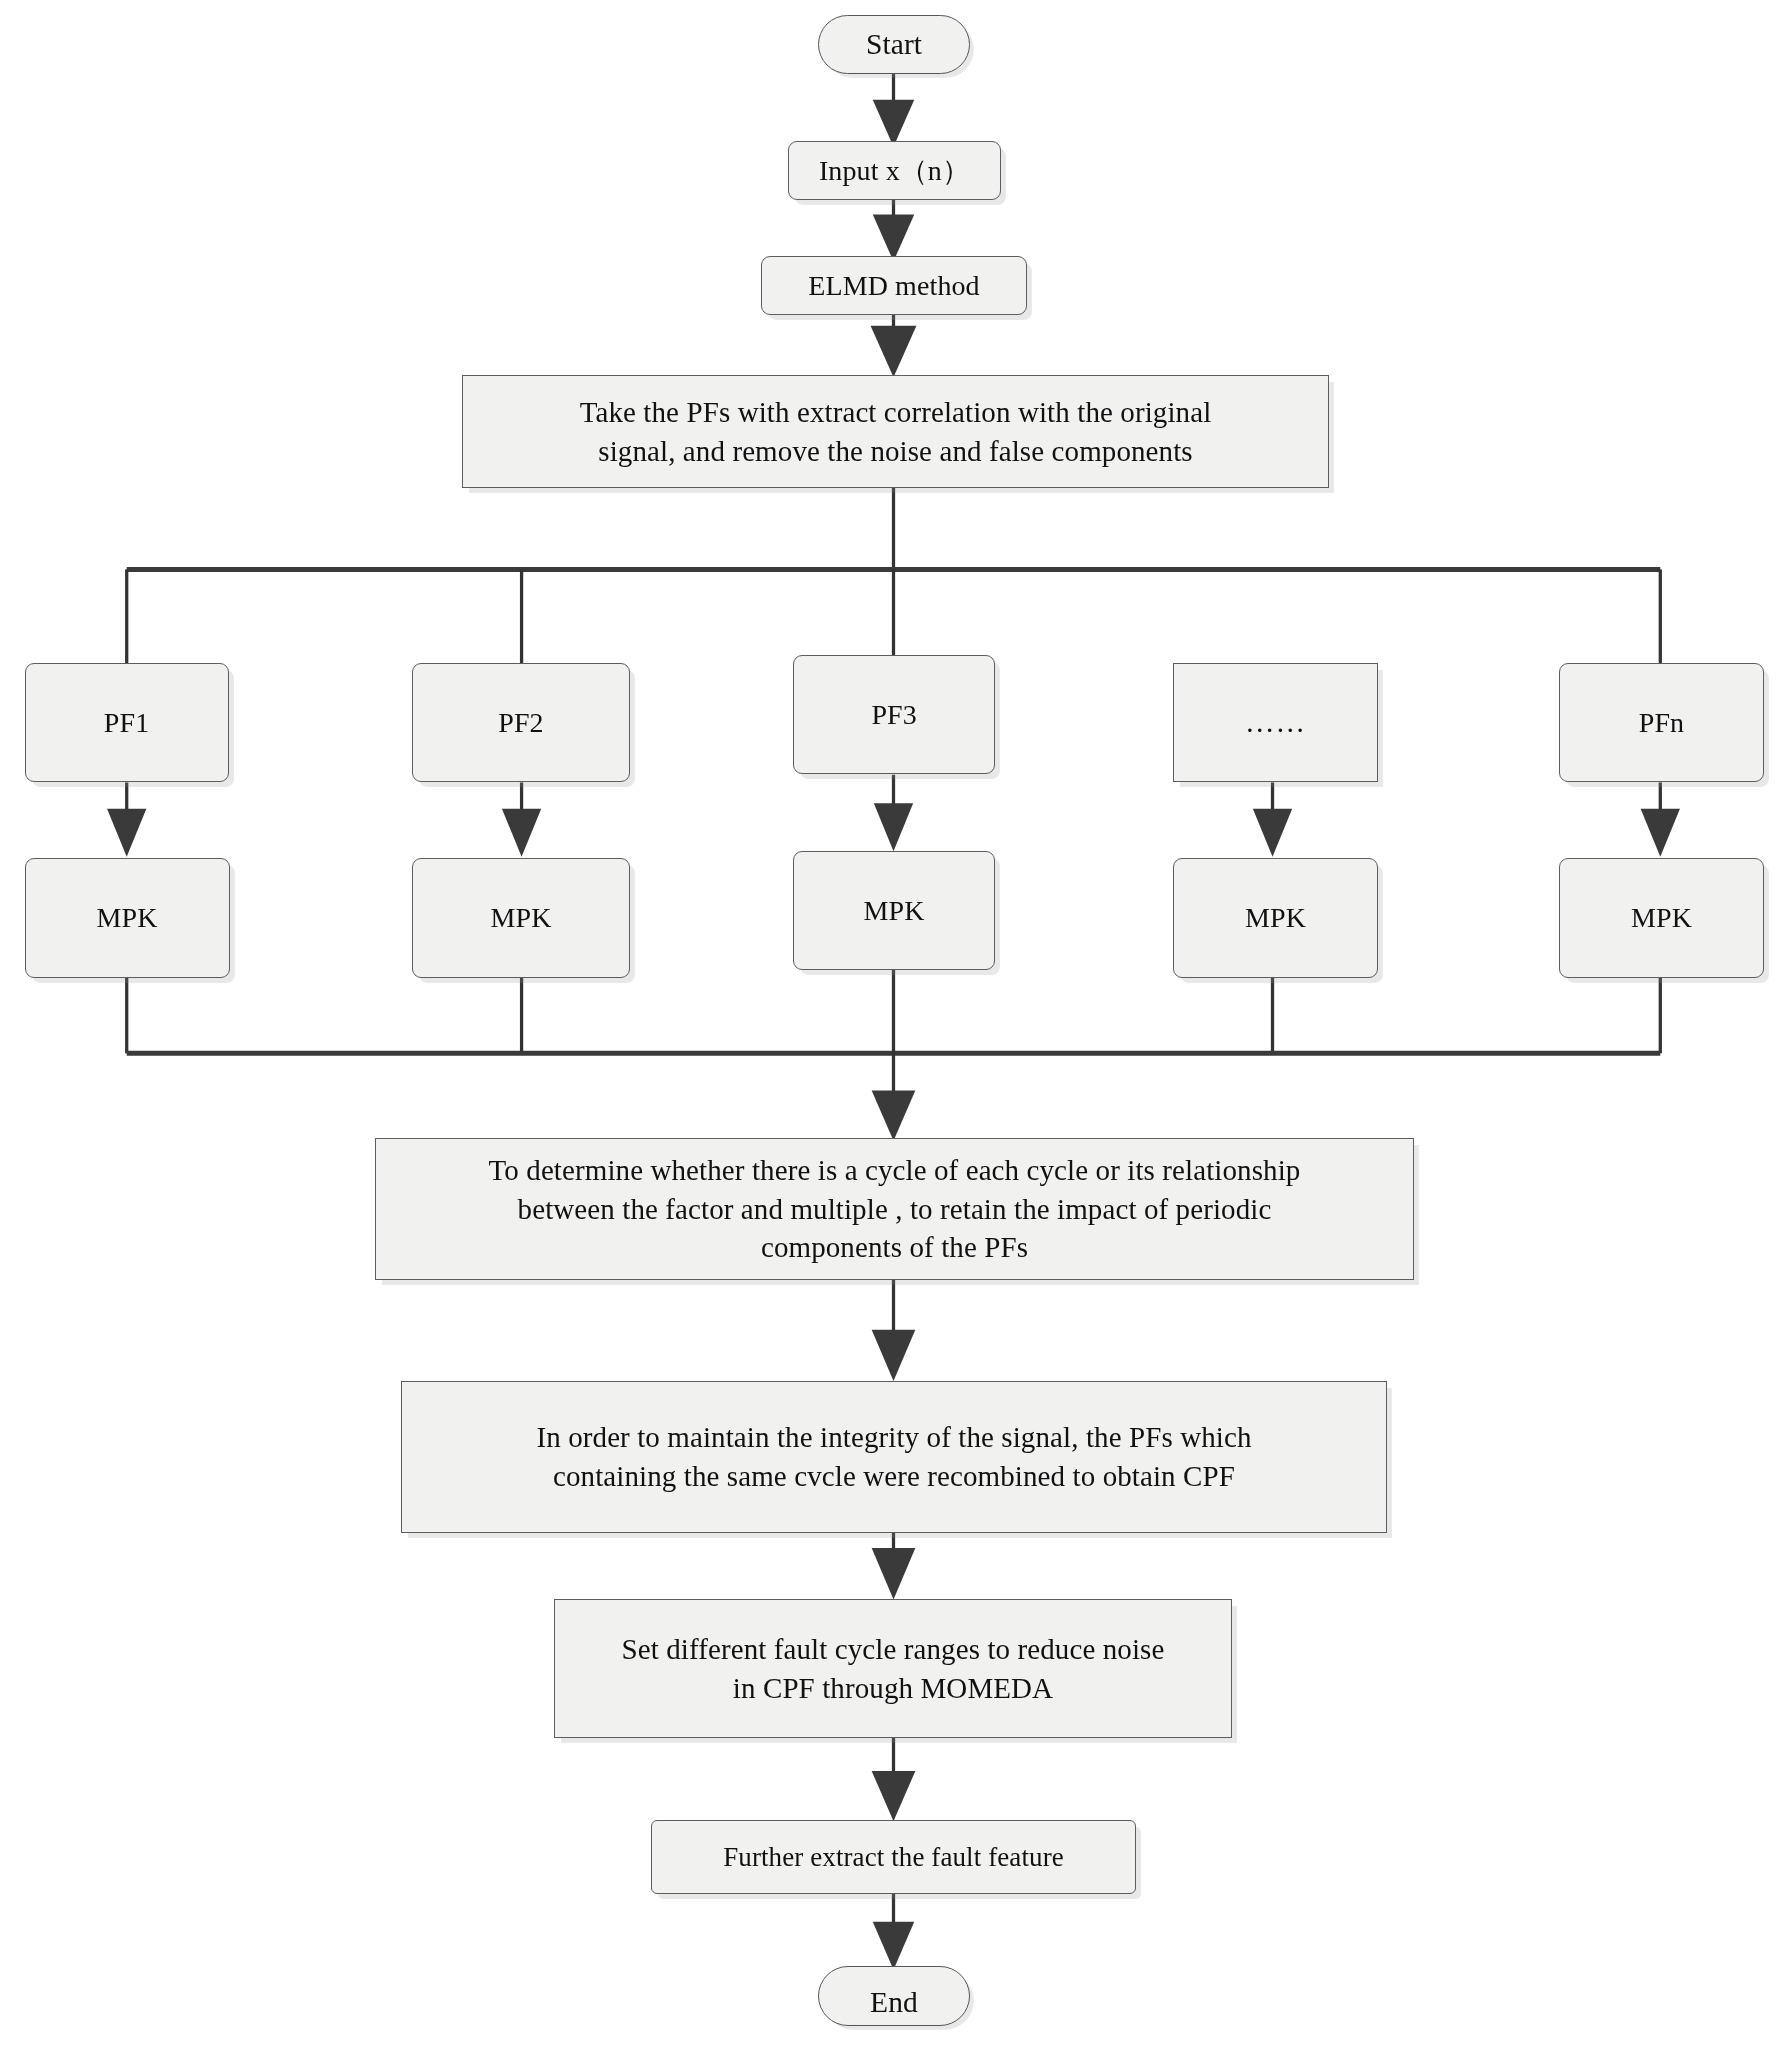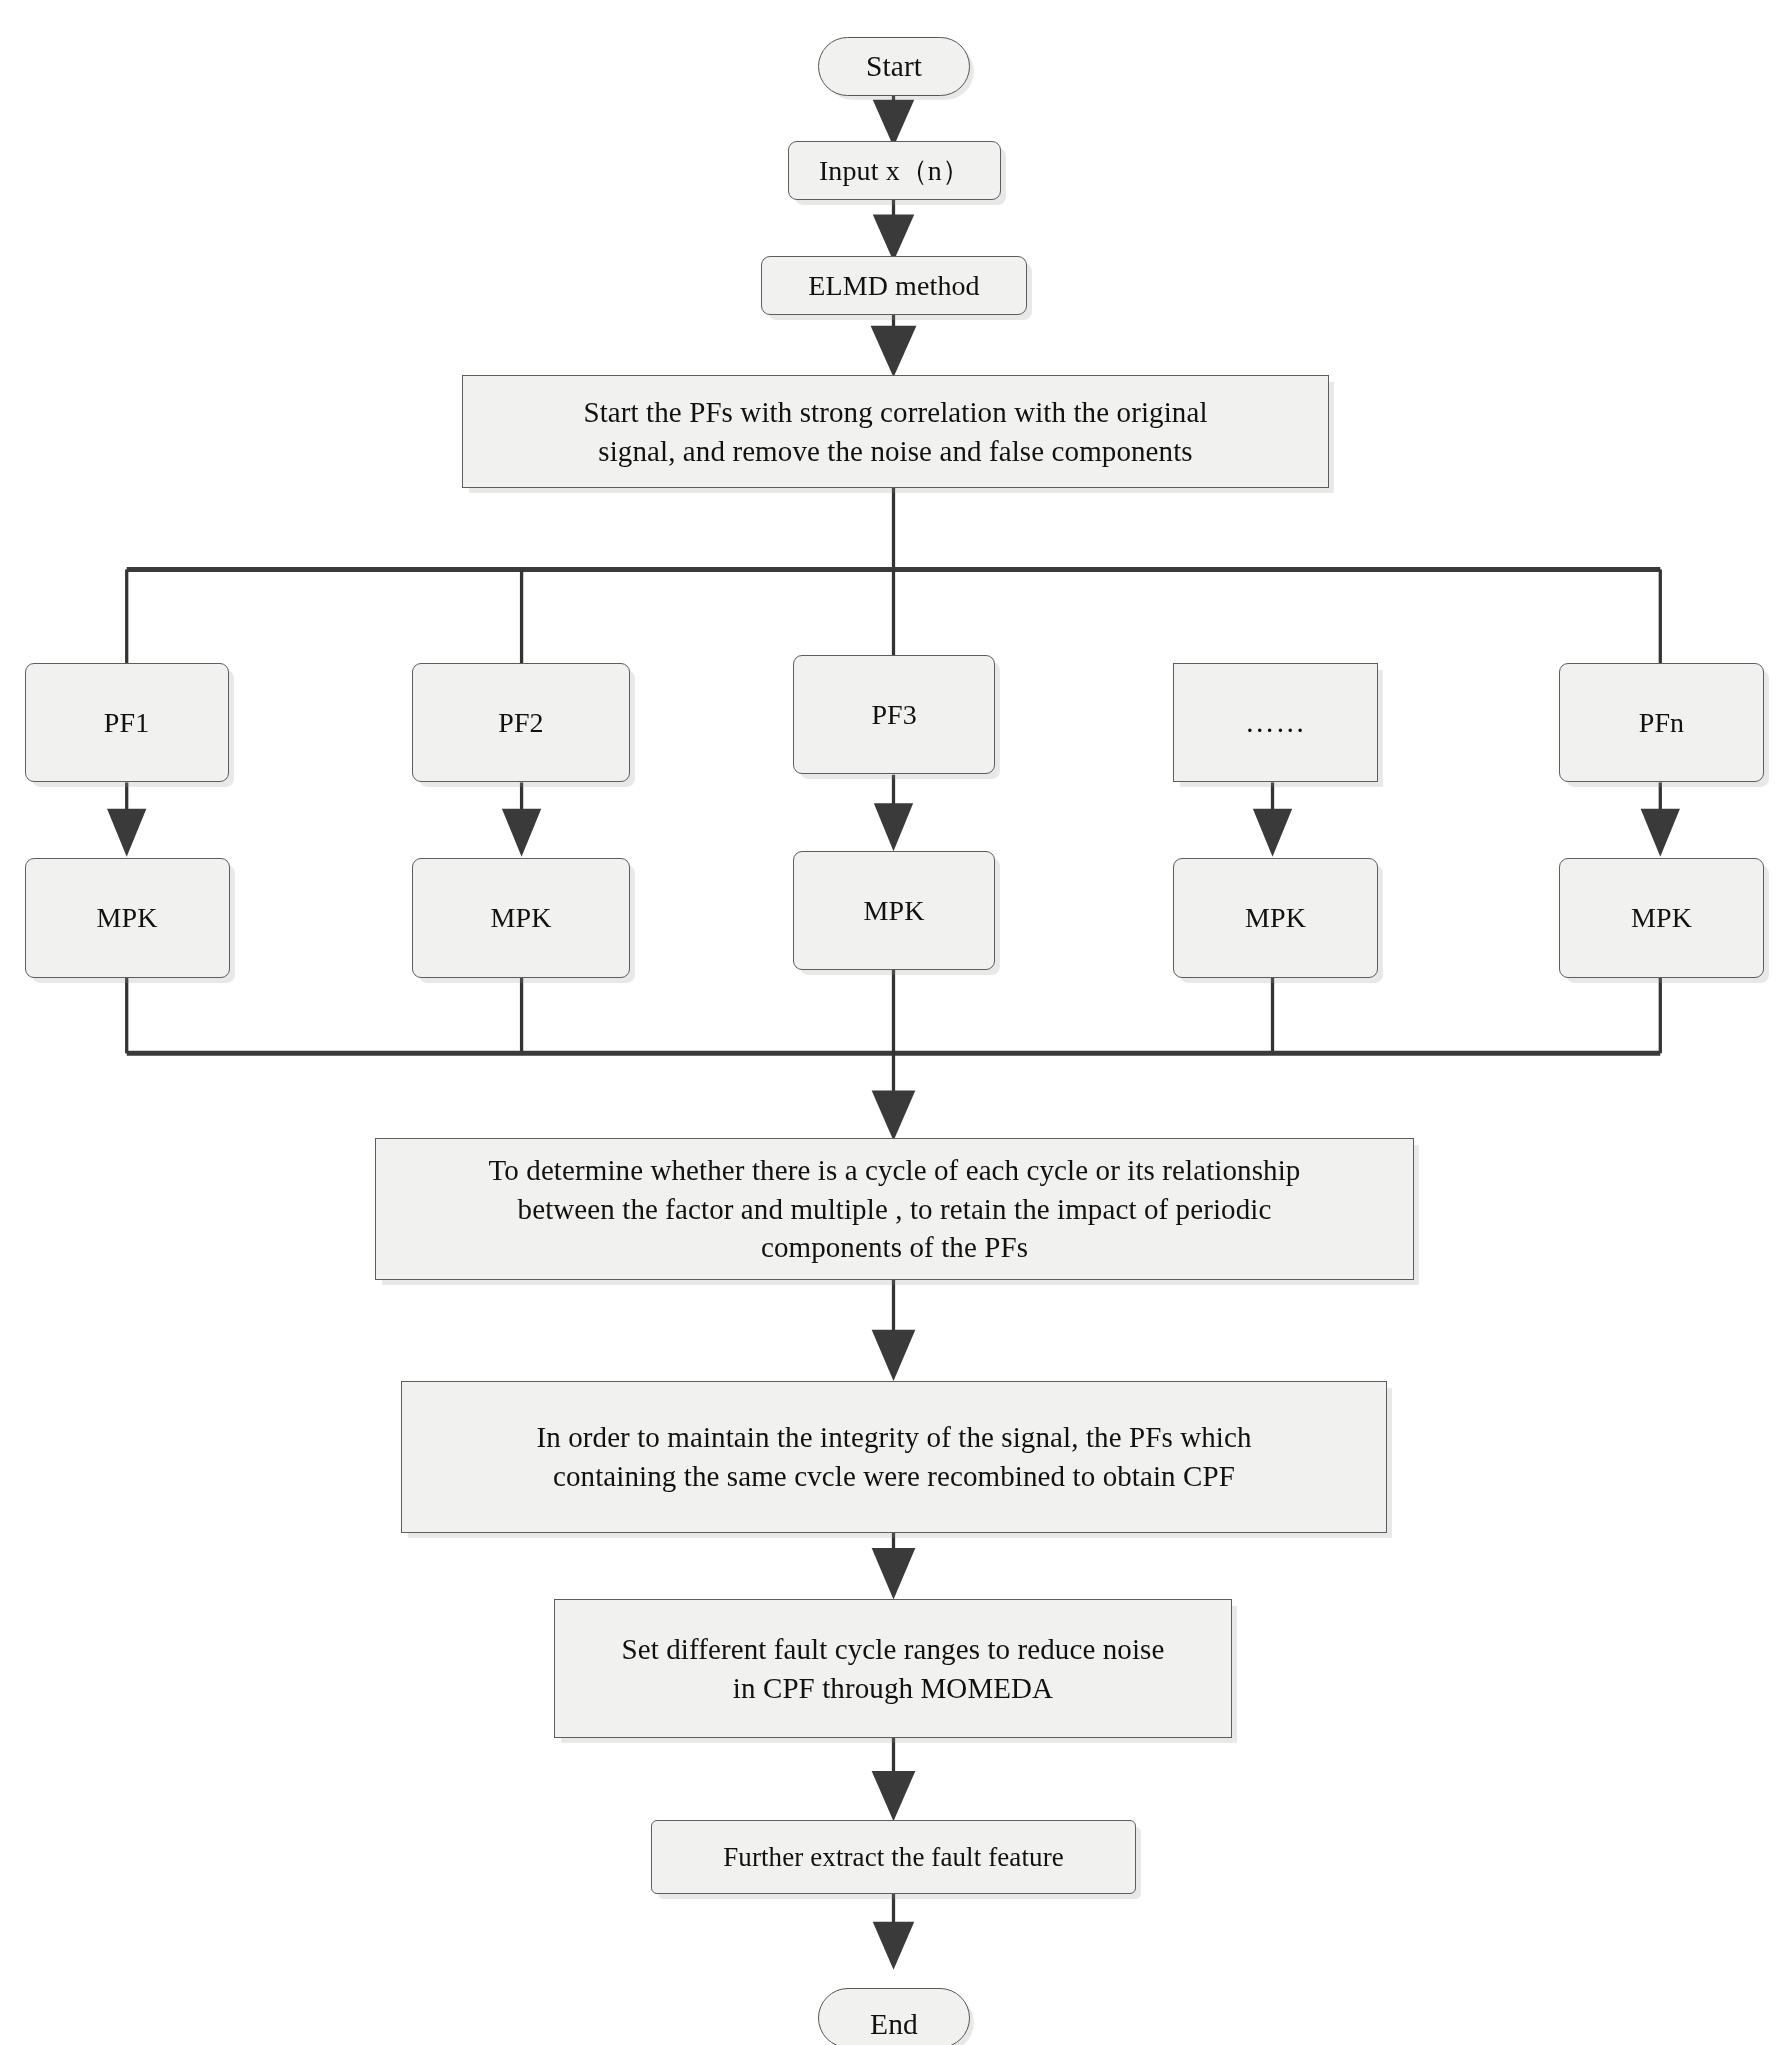--- a/index.html
+++ b/index.html
@@ -57,21 +57,21 @@
     letter-spacing: 0.1px;
   }
   .node.process { }
   .node.terminal {
     border-radius: 546px;
     border: 1.6px solid #555555;
     box-shadow: 4.9px 4.9px 0 -1.1px rgba(150,150,150,0.22);
   }
   .node .txt { display: block; width: 100%; }
 
-  .fs-start   { font-size: 29.5px; margin-top: 22px; }
+  .fs-start   { font-size: 29.5px; }
   .fs-box     { font-size: 28px; border-radius: 9px; }
   .fs-para    { font-size: 29px; }
   .fs-small   { font-size: 27px; border-radius: 6px; }
   .fs-dots    { font-size: 29.5px; letter-spacing: 1.1px; }
 </style>
 </head>
 <body>
 
 <div id="canvas">
 
@@ -139,21 +139,21 @@
 
   <div class="node process fs-box" style="left:788px; top:141px; width:213px; height:59px;">
     <span class="txt">Input x（n）</span>
   </div>
 
   <div class="node process fs-box" style="left:761px; top:256px; width:266px; height:59px;">
     <span class="txt">ELMD method</span>
   </div>
 
   <div class="node process fs-para" style="left:462px; top:375px; width:867px; height:113px; flex-direction:column;">
-    <span class="txt">Start the PFs with strong correlation with the original</span>
+    <span class="txt">Take the PFs with extract correlation with the original</span>
     <span class="txt">signal, and remove the noise and false components</span>
   </div>
 
   <div class="node process fs-box" style="left:24.6px; top:663px; width:204px; height:119px;">
     <span class="txt">PF1</span>
   </div>
 
   <div class="node process fs-box" style="left:412px; top:663px; width:218px; height:119px;">
     <span class="txt">PF2</span>
   </div>

